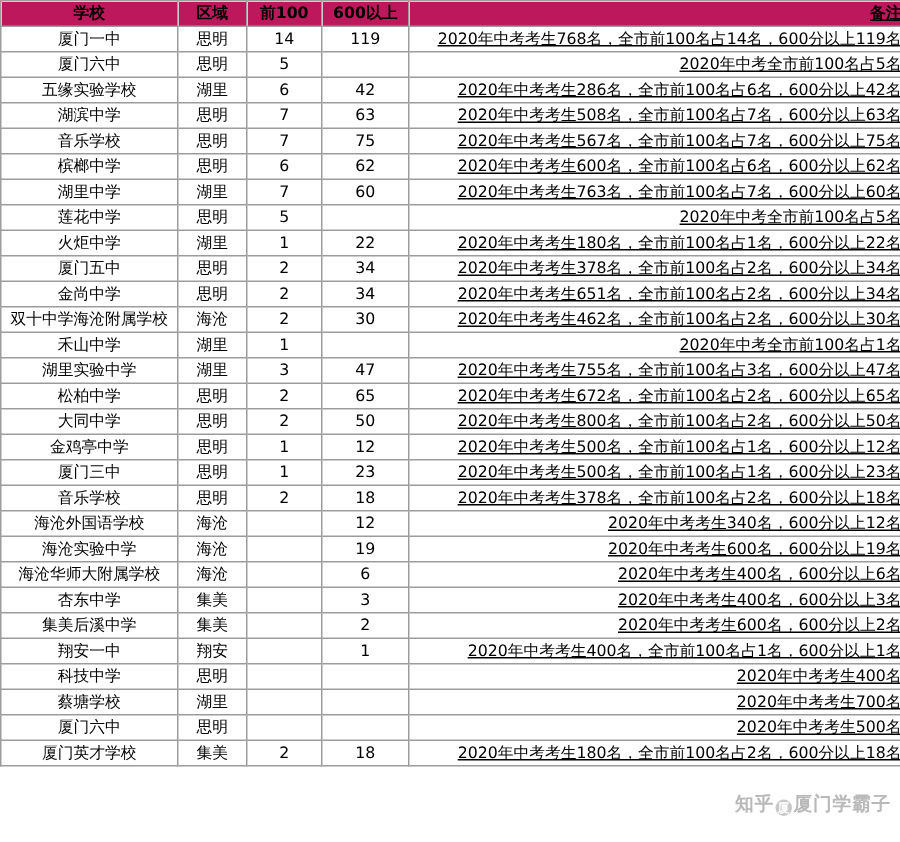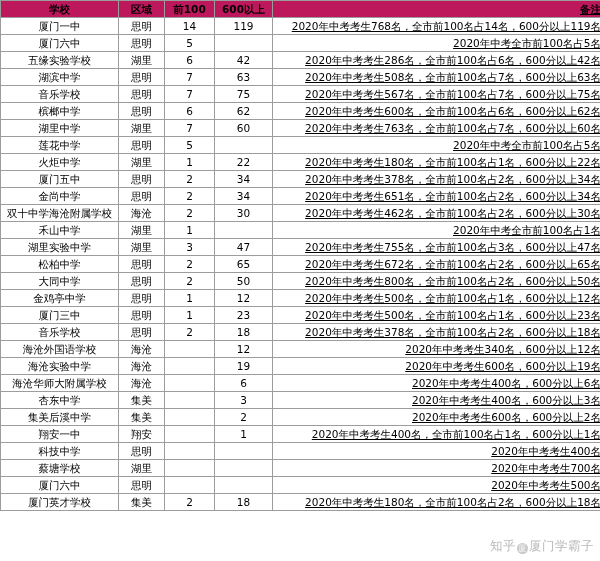--- a/index.html
+++ b/index.html
@@ -36,26 +36,27 @@
     background: #be185d;
   }
   .col-school { width: 118px; text-align: center; }
   .col-area   { width: 46px;  text-align: center; margin-top: 27px; }
   .col-top100 { width: 50px;  text-align: center; }
   .col-over600{ width: 58px;  text-align: center; }
   .col-remark { width: 331px; text-align: right; padding-left: 4px; text-decoration: underline; }
   .watermark {
     position: absolute;
     right: 6px;
-    bottom: 6px;
+    bottom: 16px;
     font-size: 12.5px;
     color: #b9b9b9;
     letter-spacing: 0.5px;
     font-family: "DejaVu Sans", "Liberation Sans", sans-serif;
     pointer-events: none;
+    font-weight: bold;
   }
   .watermark .logo {
     display: inline-block;
     width: 11px;
     height: 11px;
     border-radius: 50%;
     background: #c9c9c9;
     color: #ffffff;
     font-size: 8px;
     line-height: 11px;

